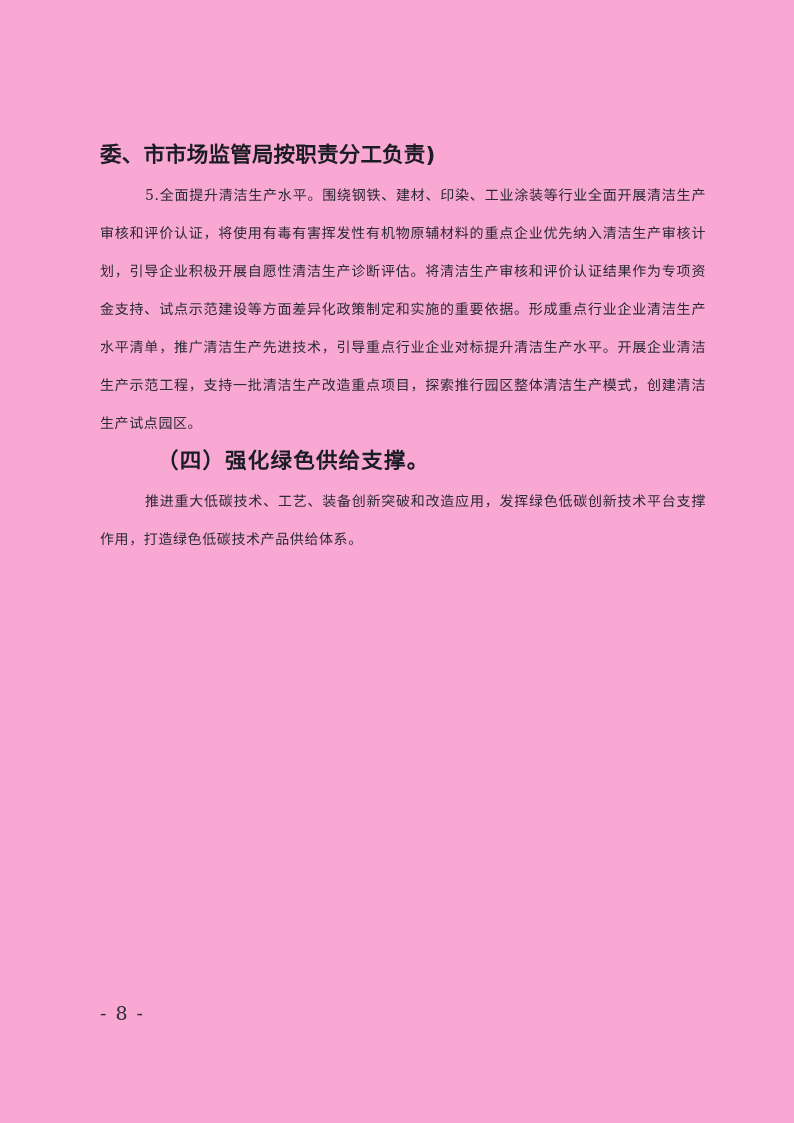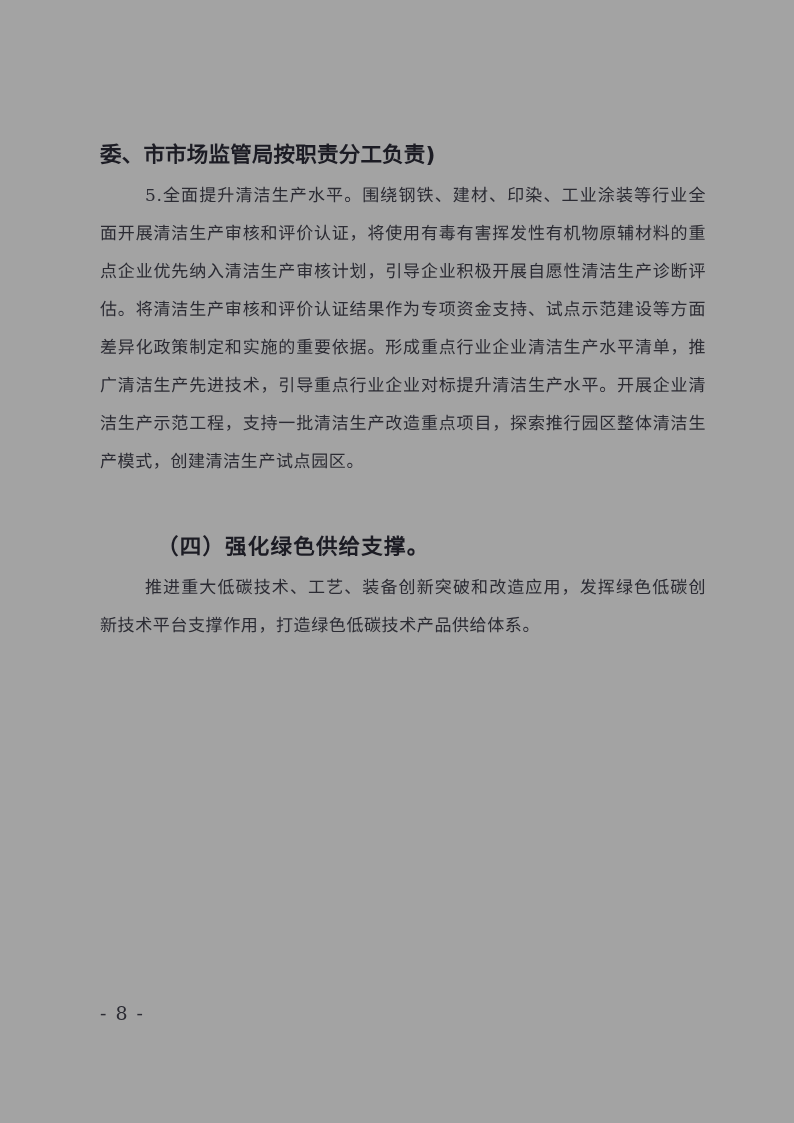--- a/index.html
+++ b/index.html
@@ -17,21 +17,21 @@
     color: #2b2b33;
     -webkit-font-smoothing: antialiased;
   }
 
   .page {
     position: absolute;
     left: 0;
     top: 0;
     width: 794px;
     height: 1123px;
-    background: #a3a3a3;
+    background: #f9a8d4;
   }
 
   
   .content {
     position: absolute;
     left: 100px;
     top: 136px;
     width: 606px;
   }
 
@@ -59,28 +59,27 @@
   
   .p-bold.resp {
     text-indent: 13px;
     letter-spacing: 0.35px;
   }
 
   
   .p-bold.subhead {
     text-indent: 57px;
     letter-spacing: 1.2px;
-    margin-top: 48px;
   }
 
   
   .p-body {
     font-family: "DejaVu Serif", "Liberation Serif", serif;
     font-weight: 400;
-    font-size: 17px;
+    font-size: 14px;
     line-height: 38px;
     letter-spacing: 0.6px;
     color: #2b2b33;
     margin: 0;
     text-indent: 45px;
     text-align: justify;
     text-justify: inter-ideograph;
     word-break: break-all;
     white-space: normal;
   }

